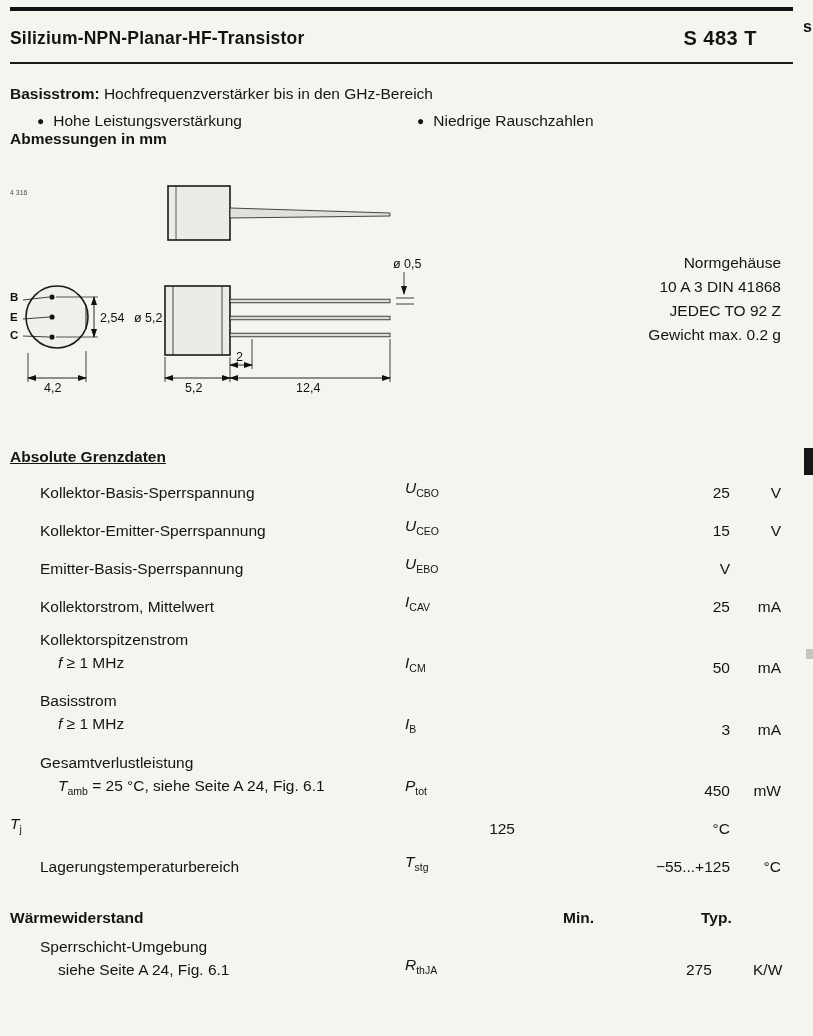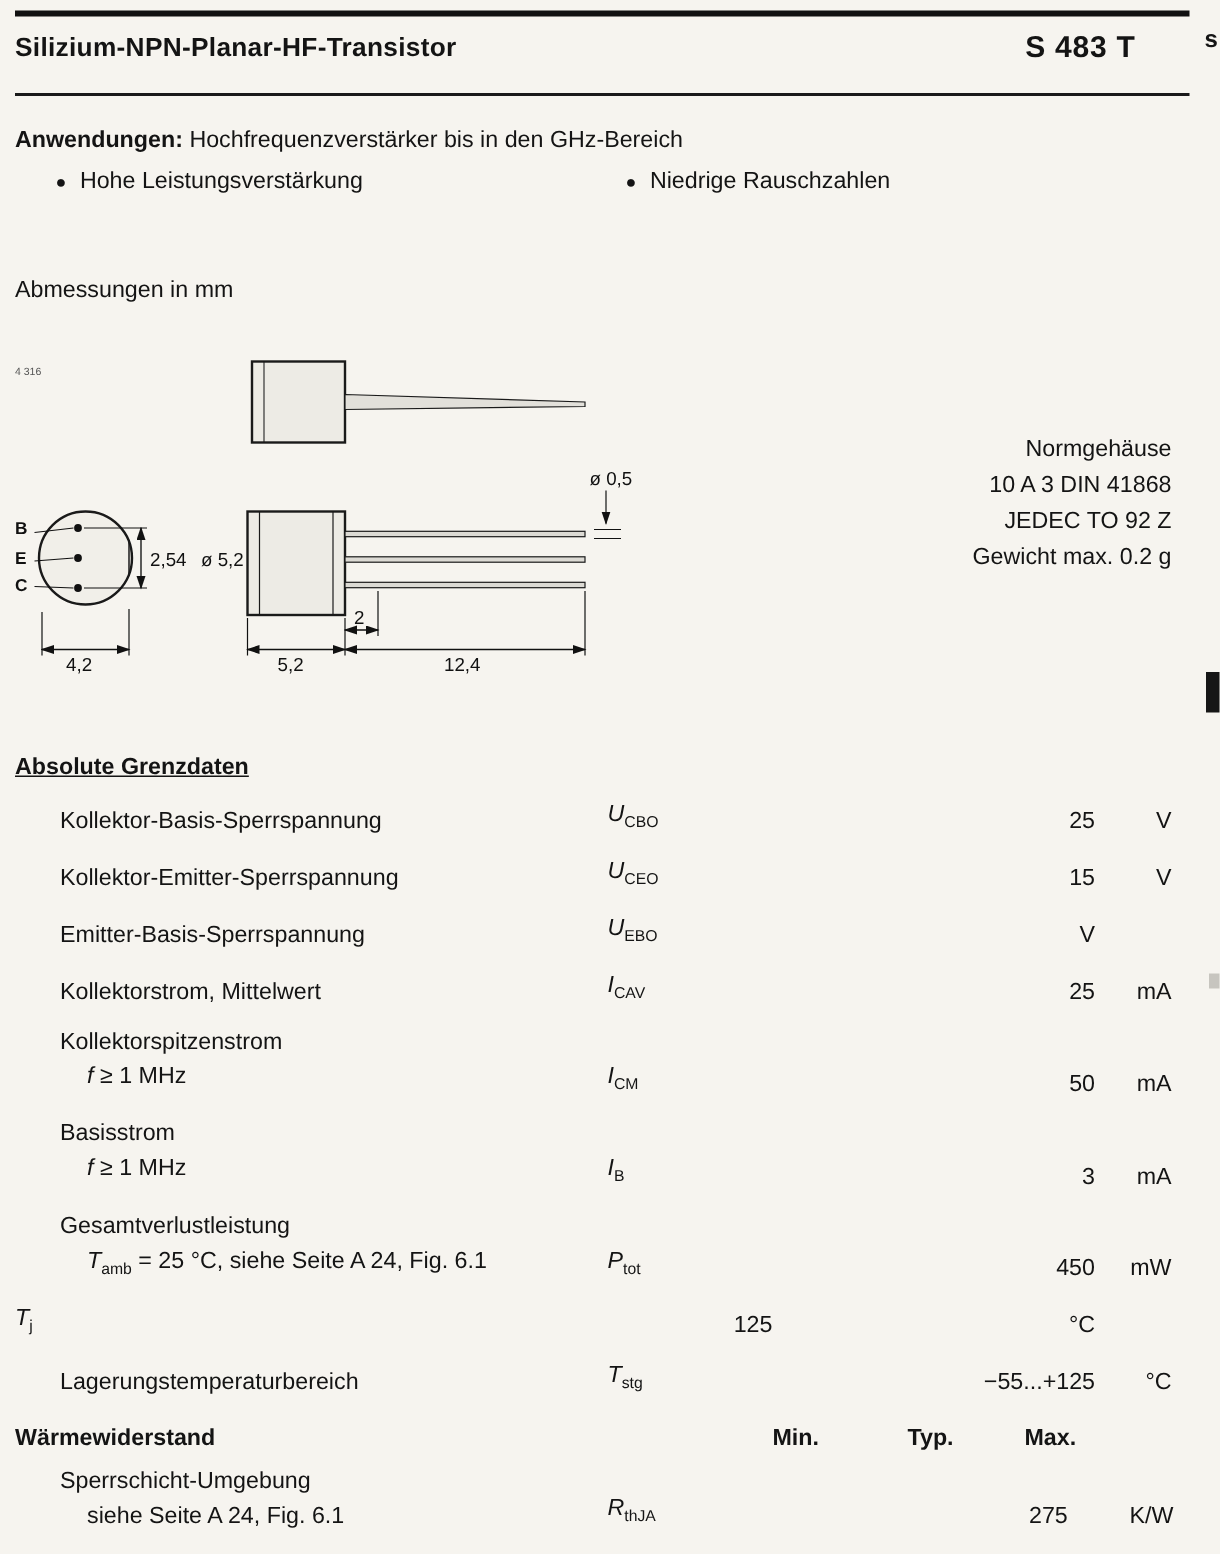--- a/index.html
+++ b/index.html
@@ -10,53 +10,53 @@
     color: #141414;
     font-family: "Liberation Sans", sans-serif;
     font-size: 15.5px;
     overflow: hidden;
   }
   .page { position: absolute; inset: 0; padding: 0 32px 0 10px; }
 
   .rule-top  { height: 4px; background: #111; margin-top: 7px; margin-right: -12px; }
   .rule-thin { height: 2px; background: #1a1a1a; margin-top: 7px; margin-right: -12px; }
 
-  .title-row { display: flex; justify-content: space-between; align-items: flex-start; margin-top: 10px; min-height: 34px; gap: 36px; }
+  .title-row { display: flex; justify-content: space-between; align-items: center; margin-top: 10px; min-height: 34px; gap: 36px; }
   .title { font-size: 17.5px; font-weight: 700; letter-spacing: .2px; }
   .part  { font-size: 20px; font-weight: 700; margin-right: 24px; letter-spacing: .5px; }
 
   .apps { margin-top: 21px; }
   .b { font-weight: 700; }
 
   .features-heading { margin-top: 17px; font-weight: 700; }
   .features-row { display: flex; margin-top: 9px; padding-left: 27px; }
   .feature { display: flex; align-items: center; gap: 9px; }
   .feature:first-child { width: 380px; }
   .bullet { font-size: 12px; line-height: 1; }
 
-  .dims-heading { margin-top: 55px; font-weight: 400; }
+  .dims-heading { font-weight: 700; }
   .drawing { position: relative; margin-top: 13px; height: 247px; }
-  .pkg-info { position: absolute; right: 0; top: 72px; text-align: right; font-size: 15.5px; line-height: 24px; }
+  .pkg-info { position: absolute; right: 0; top: 90px; text-align: right; font-size: 15.5px; line-height: 24px; }
 
   svg text { font-family: "Liberation Sans", sans-serif; }
   .dim-t  { font-size: 12.5px; fill: #111; }
   .pin-t  { font-size: 11.5px; font-weight: 700; fill: #111; }
   .note-t { font-size: 7px; fill: #555; }
 
   .sec-heading { margin-top: 40px; font-weight: 700; text-decoration: underline; }
   .table { margin-top: 12px; }
   .trow { display: grid; grid-template-columns: 395px 110px 215px 1fr; align-items: end; line-height: 20px; margin-bottom: 13px; }
   .c-param { padding-left: 30px; }
   .subline { display: block; margin-top: 3px; padding-left: 18px; }
   .c-sym i, .subline i { font-style: italic; }
   sub { font-size: 10.5px; }
   .c-val { text-align: right; }
   .c-unit { text-align: right; }
 
-  .thermal-head { display: grid; grid-template-columns: 505px 90px 78px 1fr; margin-top: 18px; font-weight: 700; }
+  .thermal-head { display: grid; grid-template-columns: 505px 90px 78px 1fr; margin-top: 32px; font-weight: 700; gap: 48px; }
   .throw { display: grid; grid-template-columns: 395px 110px 90px 78px 70px 1fr; align-items: end; margin-top: 10px; line-height: 20px; }
   .t-max { padding-left: 3px; }
 
   .edge-s   { position: absolute; left: 803px; top: 18px; font-weight: 700; font-size: 16px; }
   .edge-tab { position: absolute; right: 0; top: 448px; width: 9px; height: 27px; background: #161616; }
   .edge-dash{ position: absolute; right: 0; top: 649px; width: 7px; height: 10px; background: #c7c5bf; }
 </style>
 </head>
 <body>
 
@@ -65,21 +65,21 @@
   <div class="rule-top"></div>
 
   <div class="title-row">
     <div class="title">Silizium-NPN-Planar-HF-Transistor</div>
     <div class="part">S 483 T</div>
   </div>
 
   <div class="rule-thin"></div>
 
   <div class="apps">
-    <span class="b">Anwendungen:</span>
+    <span class="b">Basisstrom:</span>
     <span>Hochfrequenzverstärker bis in den GHz-Bereich</span>
   </div>
 
 
   <div class="features-row">
     <div class="feature">
       <span class="bullet">●</span>
       <span>Hohe Leistungsverstärkung</span>
     </div>
     <div class="feature">

